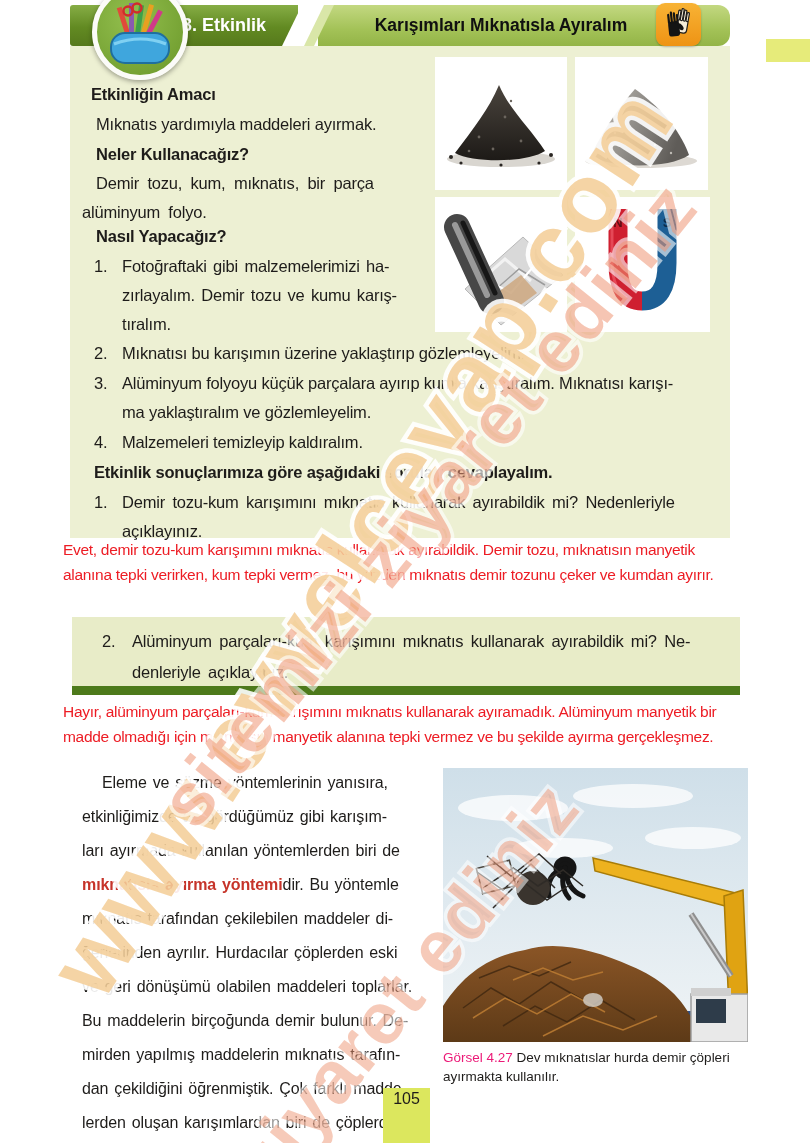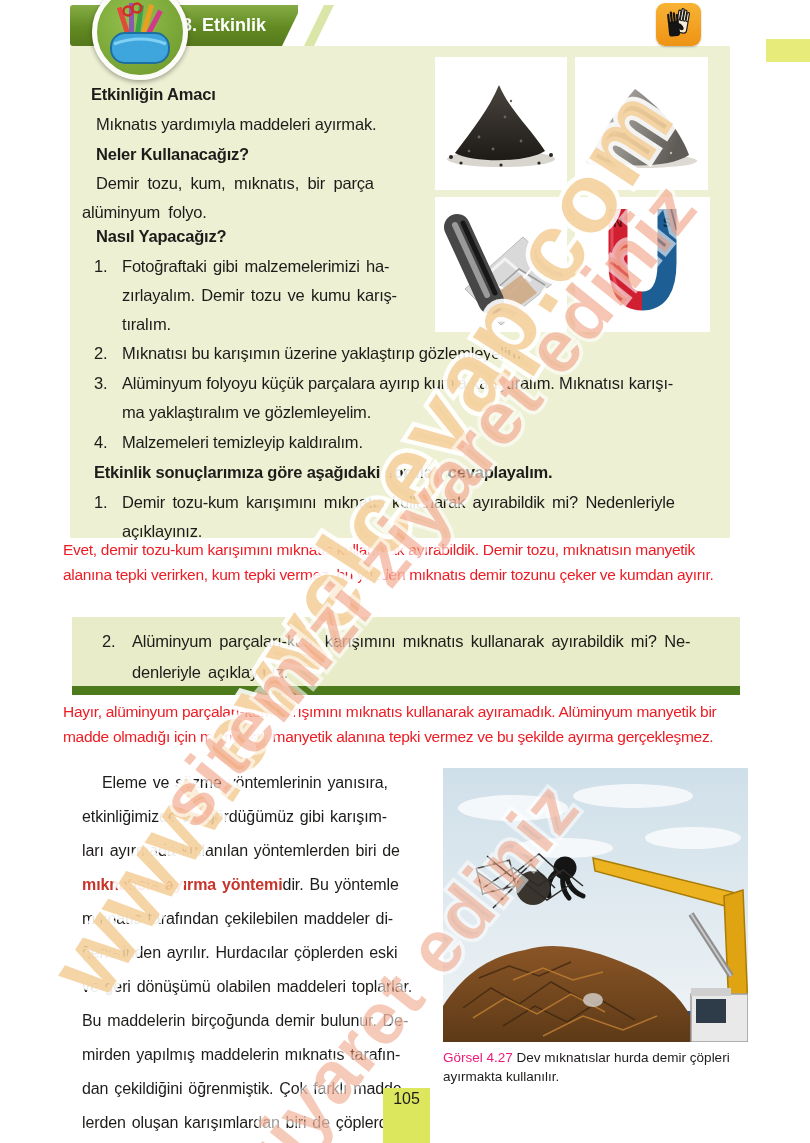--- a/index.html
+++ b/index.html
@@ -55,20 +55,23 @@
 <div class="page">
 
   <div class="cream"></div>
 
   <div class="hbar">
     <div class="hleft">
       <span>23. Etkinlik</span>
     </div>
     <div class="swoosh"></div>
     <div class="swoosh2"></div>
+    <div class="hright">
+      <span>Karışımları Mıknatısla Ayıralım</span>
+    </div>
   </div>
 
   <div class="badge">
     <svg viewBox="0 0 86 86">
       <rect x="24" y="18" width="5" height="28" fill="#e04a3a" transform="rotate(-18 26 32)"></rect>
       <rect x="32" y="14" width="5" height="32" fill="#8a5ab0"></rect>
       <rect x="40" y="16" width="5" height="30" fill="#3fa04a" transform="rotate(8 42 31)"></rect>
       <rect x="48" y="15" width="5" height="30" fill="#e8a020" transform="rotate(16 50 30)"></rect>
       <rect x="55" y="20" width="5" height="26" fill="#d13a8a" transform="rotate(28 57 33)"></rect>
       <circle cx="31" cy="22" r="4.5" fill="none" stroke="#d12c2c" stroke-width="2.4"></circle>

